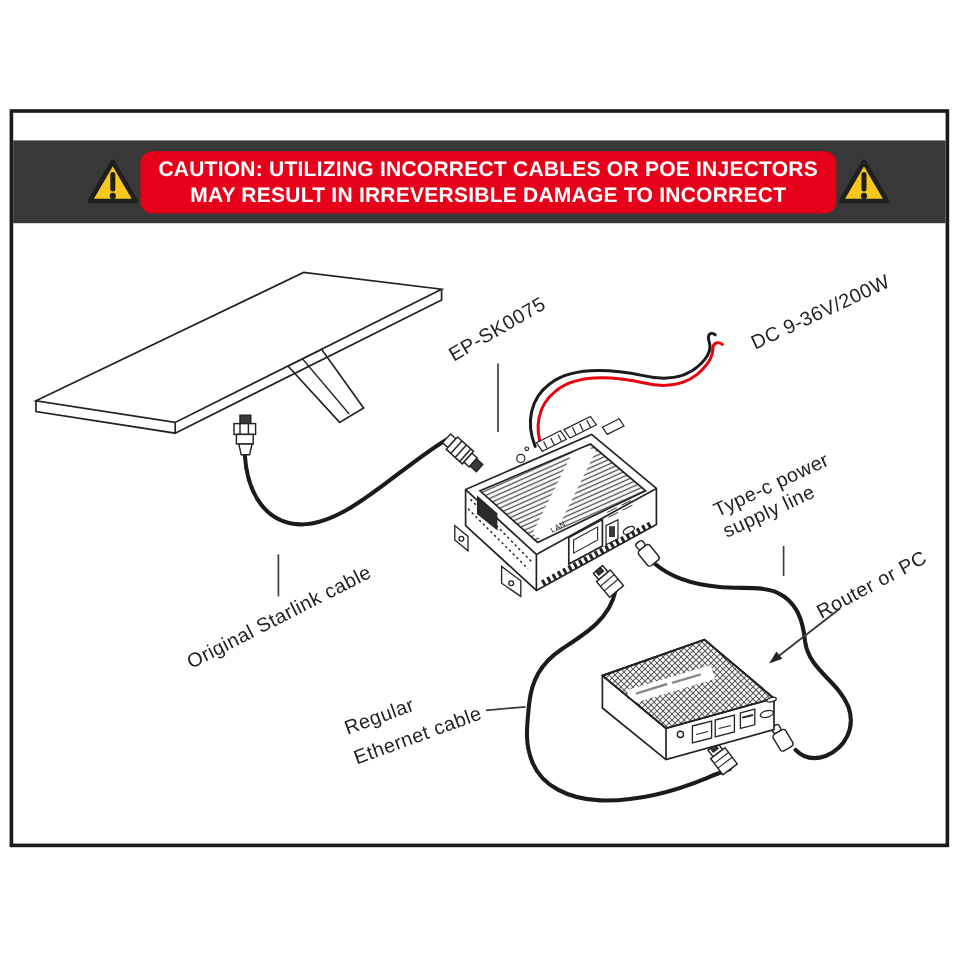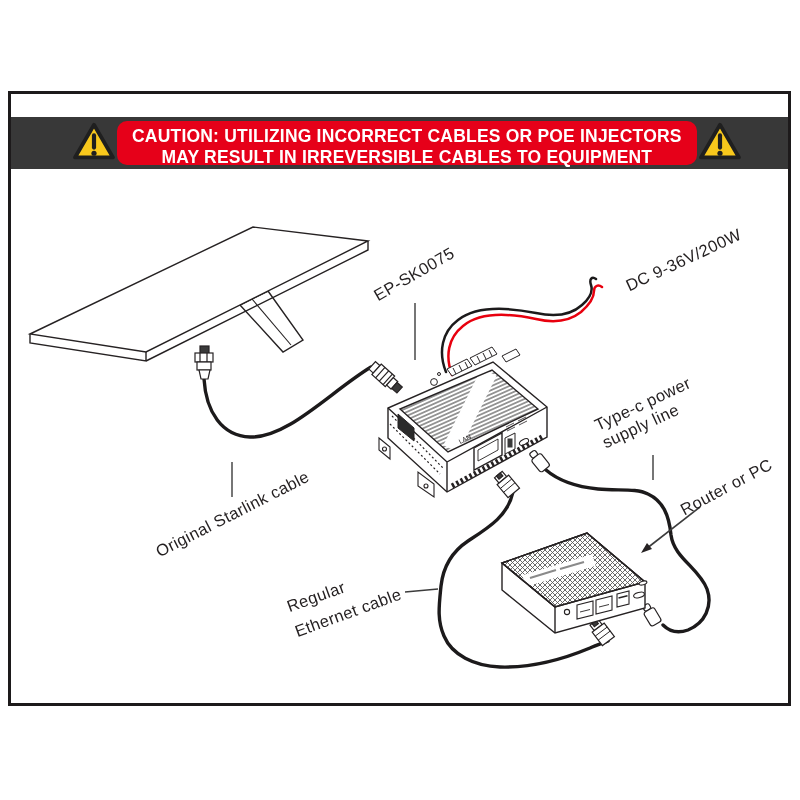--- a/index.html
+++ b/index.html
@@ -1,19 +1,19 @@
 <!DOCTYPE html>
 <html><head>
 <meta charset="utf-8">
 <style>
   *{margin:0;padding:0;box-sizing:border-box}
   html,body{width:800px;height:800px;background:#fff;font-family:"Liberation Sans",sans-serif}
   .page{position:relative;width:800px;height:800px;background:#fff;overflow:hidden}
   .frame{position:absolute;left:8px;top:91px;width:783px;height:615px;border:3px solid #1d1a1b;background:#fff}
-  .banner{position:absolute;left:11px;top:117px;width:777px;height:52px;background:#383838;display:flex;justify-content:space-between;padding:4px 60px}
+  .banner{position:absolute;left:11px;top:117px;width:777px;height:69px;background:#383838;display:flex;align-items:center;justify-content:space-between;padding:4px 60px}
   .caution-box{background:#e60019;border-radius:10px;padding:5px 15px;text-align:center}
   .caution-line{color:#fff;font-weight:bold;font-size:17.5px;line-height:21px;letter-spacing:.2px;white-space:nowrap}
   .warn{flex:0 0 auto}
   .scene{position:absolute;left:11px;top:186px}
   svg text{font-family:"Liberation Sans",sans-serif;fill:#231f20}
   .lbl{font-size:16.5px;letter-spacing:.4px}
   .tiny{font-size:6.5px;letter-spacing:.2px}
 </style>
 </head>
 <body>
@@ -22,21 +22,21 @@
   <div class="frame"></div>
 
   <div class="banner">
     <svg class="warn" width="46" height="41" viewBox="0 0 60 54">
       <path d="M30 5 L55 48 L5 48 Z" fill="#f8c81c" stroke="#1f1f1f" stroke-width="5" stroke-linejoin="round"></path>
       <path d="M30 19 L30 35" stroke="#1f1f1f" stroke-width="5.5" stroke-linecap="round"></path>
       <circle cx="30" cy="42.5" r="3.4" fill="#1f1f1f"></circle>
     </svg>
     <div class="caution-box">
       <div class="caution-line">CAUTION: UTILIZING INCORRECT CABLES OR POE INJECTORS</div>
-      <div class="caution-line">MAY RESULT IN IRREVERSIBLE CABLES TO EQUIPMENT</div>
+      <div class="caution-line">MAY RESULT IN IRREVERSIBLE DAMAGE TO INCORRECT</div>
     </div>
     <svg class="warn" width="46" height="41" viewBox="0 0 60 54">
       <path d="M30 5 L55 48 L5 48 Z" fill="#f8c81c" stroke="#1f1f1f" stroke-width="5" stroke-linejoin="round"></path>
       <path d="M30 19 L30 35" stroke="#1f1f1f" stroke-width="5.5" stroke-linecap="round"></path>
       <circle cx="30" cy="42.5" r="3.4" fill="#1f1f1f"></circle>
     </svg>
   </div>
 
   <svg class="scene" width="777" height="517" viewBox="11 186 777 517">
     <defs>

